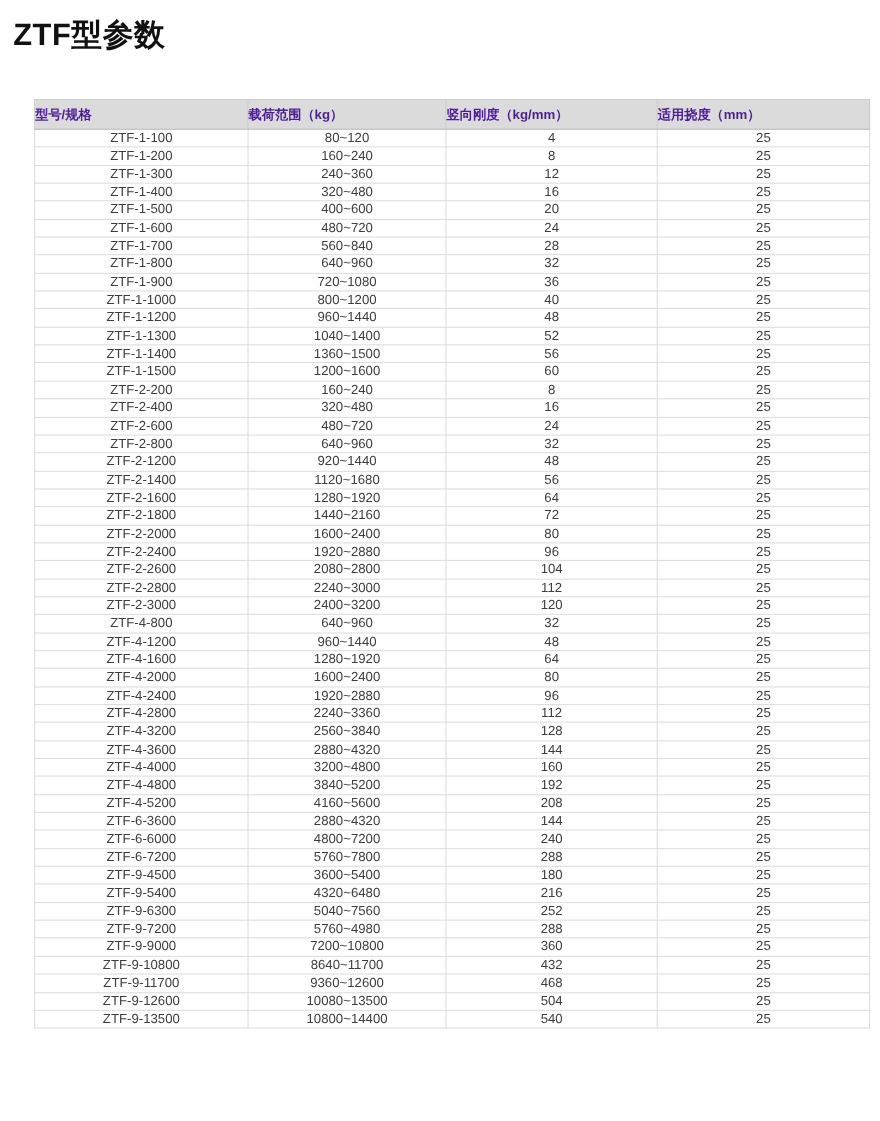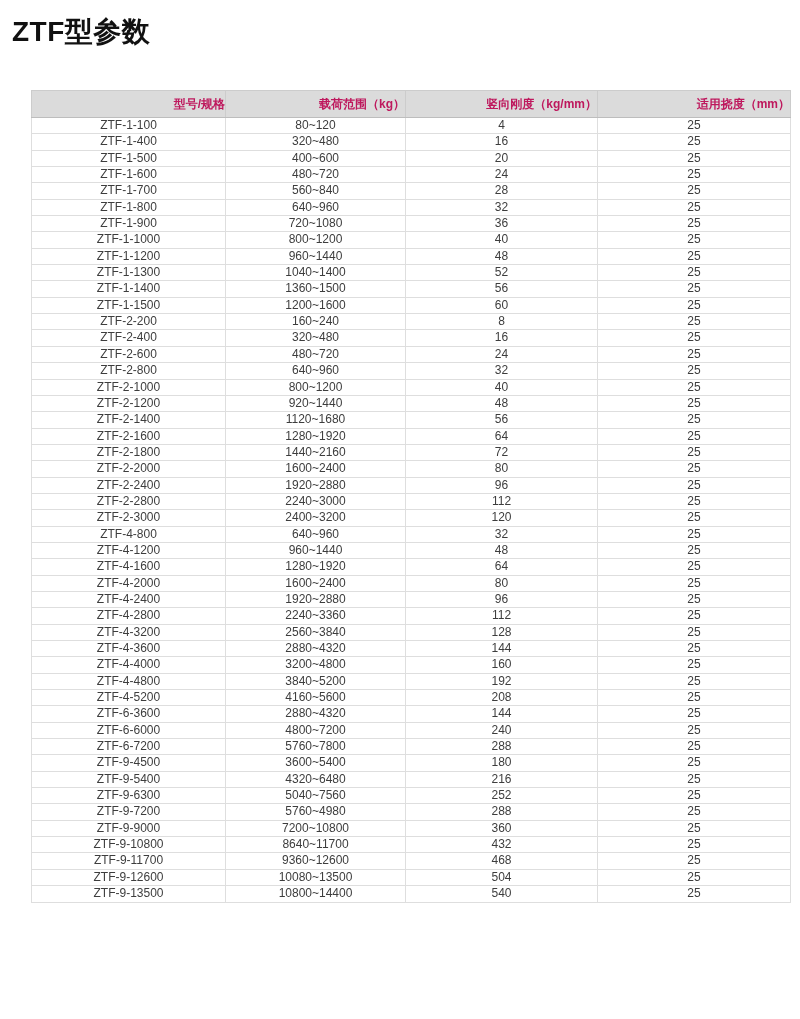--- a/index.html
+++ b/index.html
@@ -31,22 +31,22 @@
     top: 90px;
     width: 759px;
     border-collapse: collapse;
     table-layout: fixed;
   }
   .param-table th {
     background: #dbdbdb;
     height: 27px;
     font-size: 12px;
     font-weight: 700;
-    color: #be185d;
-    text-align: right;
+    color: #4c1d95;
+    text-align: left;
     vertical-align: middle;
     border: 1px solid #cccccc;
     border-bottom: 1px solid #bdbdbd;
     padding: 0;
   }
   .param-table td {
     height: 15.35px;
     line-height: 15.35px;
     font-size: 12px;
     color: #3d3d3d;
@@ -80,20 +80,32 @@
         </tr>
     </thead>
     <tbody>
         <tr>
           <td>ZTF-1-100</td>
           <td>80~120</td>
           <td>4</td>
           <td>25</td>
         </tr>
         <tr>
+          <td>ZTF-1-200</td>
+          <td>160~240</td>
+          <td>8</td>
+          <td>25</td>
+        </tr>
+        <tr>
+          <td>ZTF-1-300</td>
+          <td>240~360</td>
+          <td>12</td>
+          <td>25</td>
+        </tr>
+        <tr>
           <td>ZTF-1-400</td>
           <td>320~480</td>
           <td>16</td>
           <td>25</td>
         </tr>
         <tr>
           <td>ZTF-1-500</td>
           <td>400~600</td>
           <td>20</td>
           <td>25</td>
@@ -170,26 +182,20 @@
           <td>24</td>
           <td>25</td>
         </tr>
         <tr>
           <td>ZTF-2-800</td>
           <td>640~960</td>
           <td>32</td>
           <td>25</td>
         </tr>
         <tr>
-          <td>ZTF-2-1000</td>
-          <td>800~1200</td>
-          <td>40</td>
-          <td>25</td>
-        </tr>
-        <tr>
           <td>ZTF-2-1200</td>
           <td>920~1440</td>
           <td>48</td>
           <td>25</td>
         </tr>
         <tr>
           <td>ZTF-2-1400</td>
           <td>1120~1680</td>
           <td>56</td>
           <td>25</td>
@@ -209,20 +215,26 @@
         <tr>
           <td>ZTF-2-2000</td>
           <td>1600~2400</td>
           <td>80</td>
           <td>25</td>
         </tr>
         <tr>
           <td>ZTF-2-2400</td>
           <td>1920~2880</td>
           <td>96</td>
+          <td>25</td>
+        </tr>
+        <tr>
+          <td>ZTF-2-2600</td>
+          <td>2080~2800</td>
+          <td>104</td>
           <td>25</td>
         </tr>
         <tr>
           <td>ZTF-2-2800</td>
           <td>2240~3000</td>
           <td>112</td>
           <td>25</td>
         </tr>
         <tr>
           <td>ZTF-2-3000</td>

